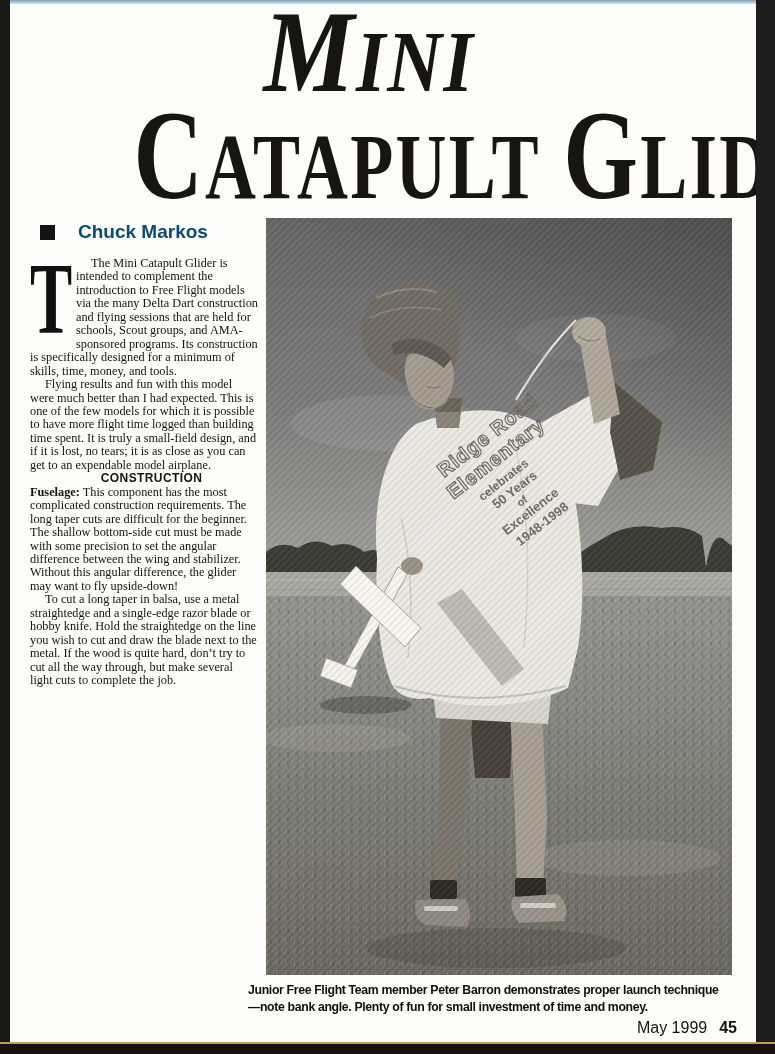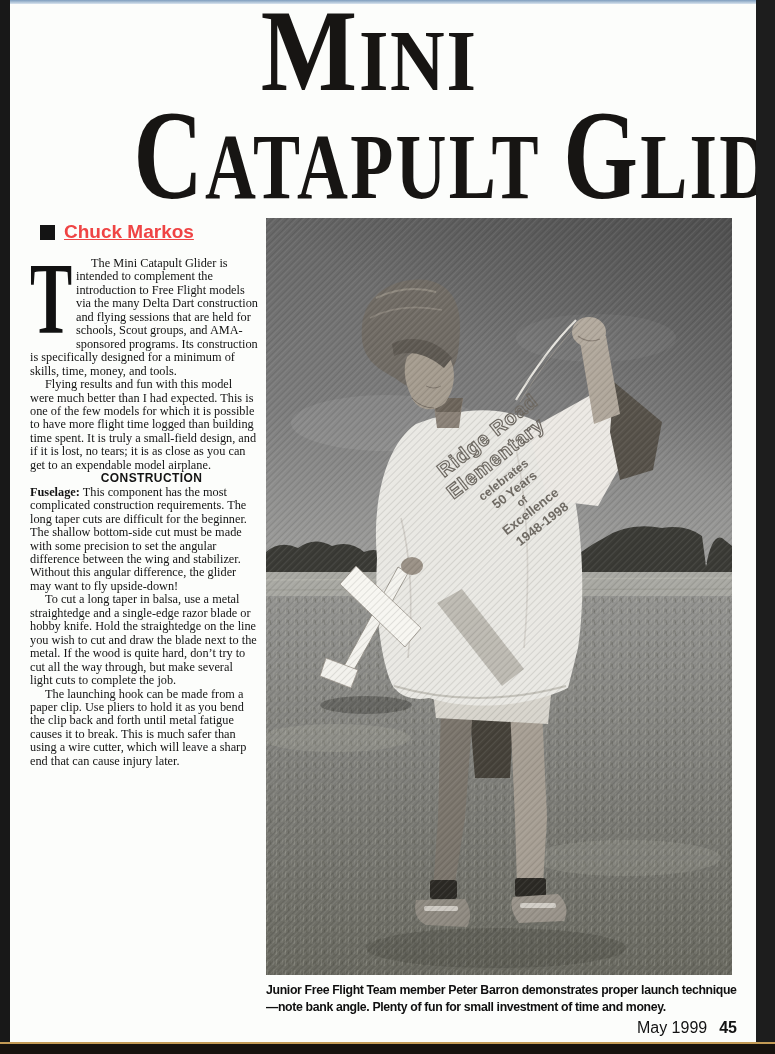--- a/index.html
+++ b/index.html
@@ -11,49 +11,49 @@
   
   .edge-top{position:absolute;left:0;top:0;width:100%;height:4px;
     background:linear-gradient(#7e9dbd,#d9e4ee);}
   .edge-left{position:absolute;left:0;top:0;width:10px;height:100%;background:#181818;}
   .edge-right{position:absolute;right:0;top:0;width:19px;height:100%;background:#1d1d1d;}
   .edge-bottom{position:absolute;left:0;bottom:0;width:100%;height:10px;
     background:#17120e;border-top:2px solid #c39a55;}
   
   .title-line{position:absolute;left:10px;width:746px;text-align:center;
     white-space:nowrap;color:#171513;font-weight:bold;}
-  .title-line1{top:12px;line-height:78px;}
+  .title-line1{top:24px;line-height:56px;font-style:italic;}
   .title-line2{top:98px;line-height:114px;}
   .fit1{display:inline-block;transform:translateX(-14px) scaleX(.88);transform-origin:center;letter-spacing:2px;}
   .fit2{display:inline-block;transform:scaleX(.75);transform-origin:center;letter-spacing:3px;}
   .big1{font-size:116px;}
   .small1{font-size:86px;}
   .big2{font-size:128px;}
   .small2{font-size:94px;}
   .word-gap{display:inline-block;width:30px;}
   
-  .byline{position:absolute;left:40px;top:221px;display:flex;align-items:center;gap:9px;
-    font-family:"Liberation Sans",sans-serif;font-weight:bold;font-size:19px;color:#ef4444;text-decoration:underline;}
+  .byline{position:absolute;left:40px;top:221px;display:flex;align-items:center;gap:23px;
+    font-family:"Liberation Sans",sans-serif;font-weight:bold;font-size:19px;color:#0c4a6e;}
   .byline-square{width:15px;height:15px;background:#141414;flex:none;}
   
   .column{position:absolute;left:30px;top:257px;width:228px;
     font-size:12.3px;line-height:13.45px;color:#131313;}
   .column p{margin:0;text-indent:15px;}
   .column p.flush{text-indent:0;}
   .dropcap{float:left;width:40px;height:80px;margin:3px 6px 0 0;overflow:visible;}
   .dropcap span{display:block;font-size:102px;line-height:78px;font-weight:bold;color:#111;
     transform:scaleX(.62);transform-origin:0 0;}
   .section-heading{font-family:"Liberation Sans",sans-serif;font-weight:bold;
     font-size:12px;letter-spacing:.4px;text-align:center;margin:7px 0 4px;text-indent:0;}
   .runin{font-weight:bold;text-align:right;}
   
   .photo{position:absolute;left:266px;top:218px;width:466px;height:757px;}
   .photo svg{display:block;}
   
-  .caption{position:absolute;left:266px;top:982px;width:472px;
+  .caption{position:absolute;left:248px;top:982px;width:472px;
     font-family:"Liberation Sans",sans-serif;font-weight:bold;
     font-size:12.3px;line-height:16.5px;letter-spacing:-.35px;color:#0f0f0f;}
   .footer{position:absolute;top:1019px;right:38px;
     font-family:"Liberation Sans",sans-serif;font-size:16px;color:#131313;}
   .footer .issue{font-weight:normal;}
   .footer .pagenum{font-weight:bold;margin-left:12px;}
 </style>
 </head>
 <body>
 
@@ -82,21 +82,20 @@
           <span>T</span>
         </span>
     </p>
     <p>The Mini Catapult Glider is intended to complement the introduction to Free Flight models via the many Delta Dart construction and flying sessions that are held for schools, Scout groups, and AMA-sponsored programs. Its construction is specifically designed for a minimum of skills, time, money, and tools.</p>
     <p>Flying results and fun with this model were much better than I had expected. This is one of the few models for which it is possible to have more flight time logged than building time spent. It is truly a small-field design, and if it is lost, no tears; it is as close as you can get to an expendable model airplane.</p>
     <p class="section-heading">CONSTRUCTION</p>
     <p class="flush">
       <span class="runin">Fuselage:</span><span> This component has the most complicated construction requirements. The long taper cuts are difficult for the beginner. The shallow bottom-side cut must be made with some precision to set the angular difference between the wing and stabilizer. Without this angular difference, the glider may want to fly upside-down!</span>
     </p>
     <p>To cut a long taper in balsa, use a metal straightedge and a single-edge razor blade or hobby knife. Hold the straightedge on the line you wish to cut and draw the blade next to the metal. If the wood is quite hard, don’t try to cut all the way through, but make several light cuts to complete the job.</p>
-    <p>The launching hook can be made from a paper clip. Use pliers to hold it as you bend the clip back and forth until metal fatigue causes it to break. This is much safer than using a wire cutter, which will leave a sharp end that can cause injury later.</p>
   </div>
 
   <div class="photo">
     <svg width="466" height="757" viewBox="0 0 466 757" xmlns="http://www.w3.org/2000/svg">
       <defs>
         <linearGradient id="sky" x1="0" y1="0" x2="0" y2="1">
           <stop offset="0" stop-color="#666666"></stop>
           <stop offset="0.55" stop-color="#7d7d7d"></stop>
           <stop offset="1" stop-color="#9e9e9c"></stop>
         </linearGradient>

